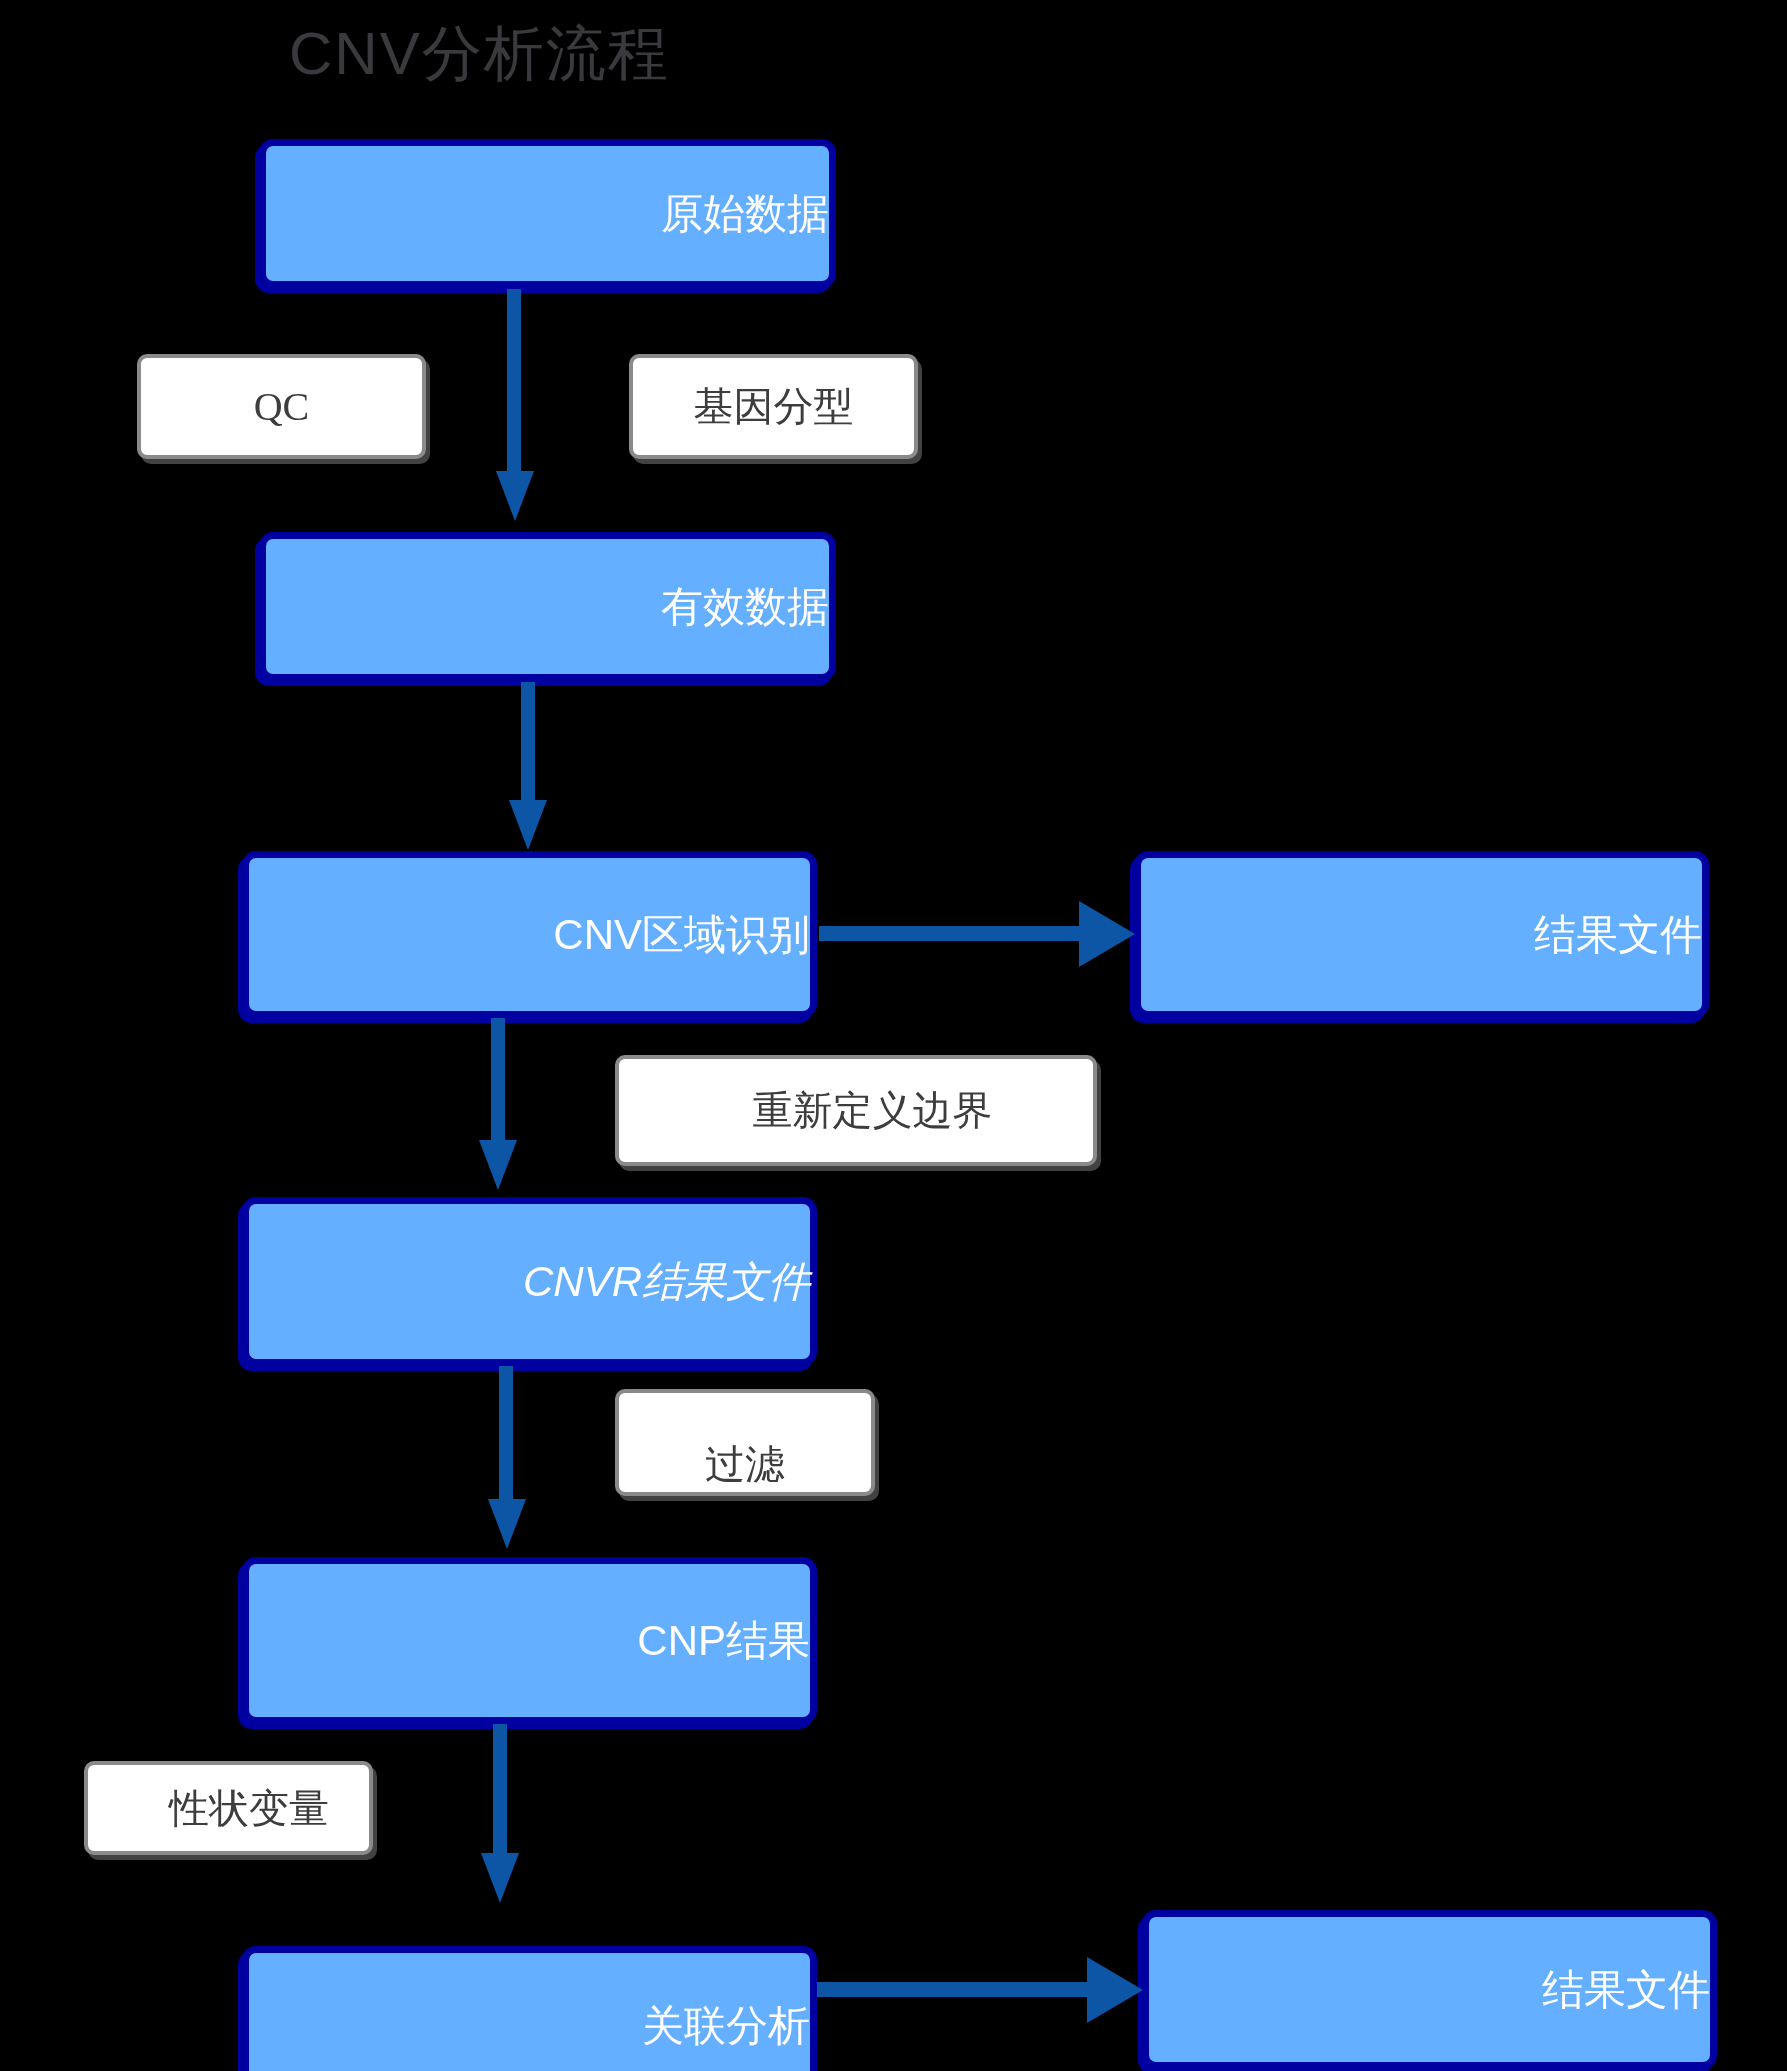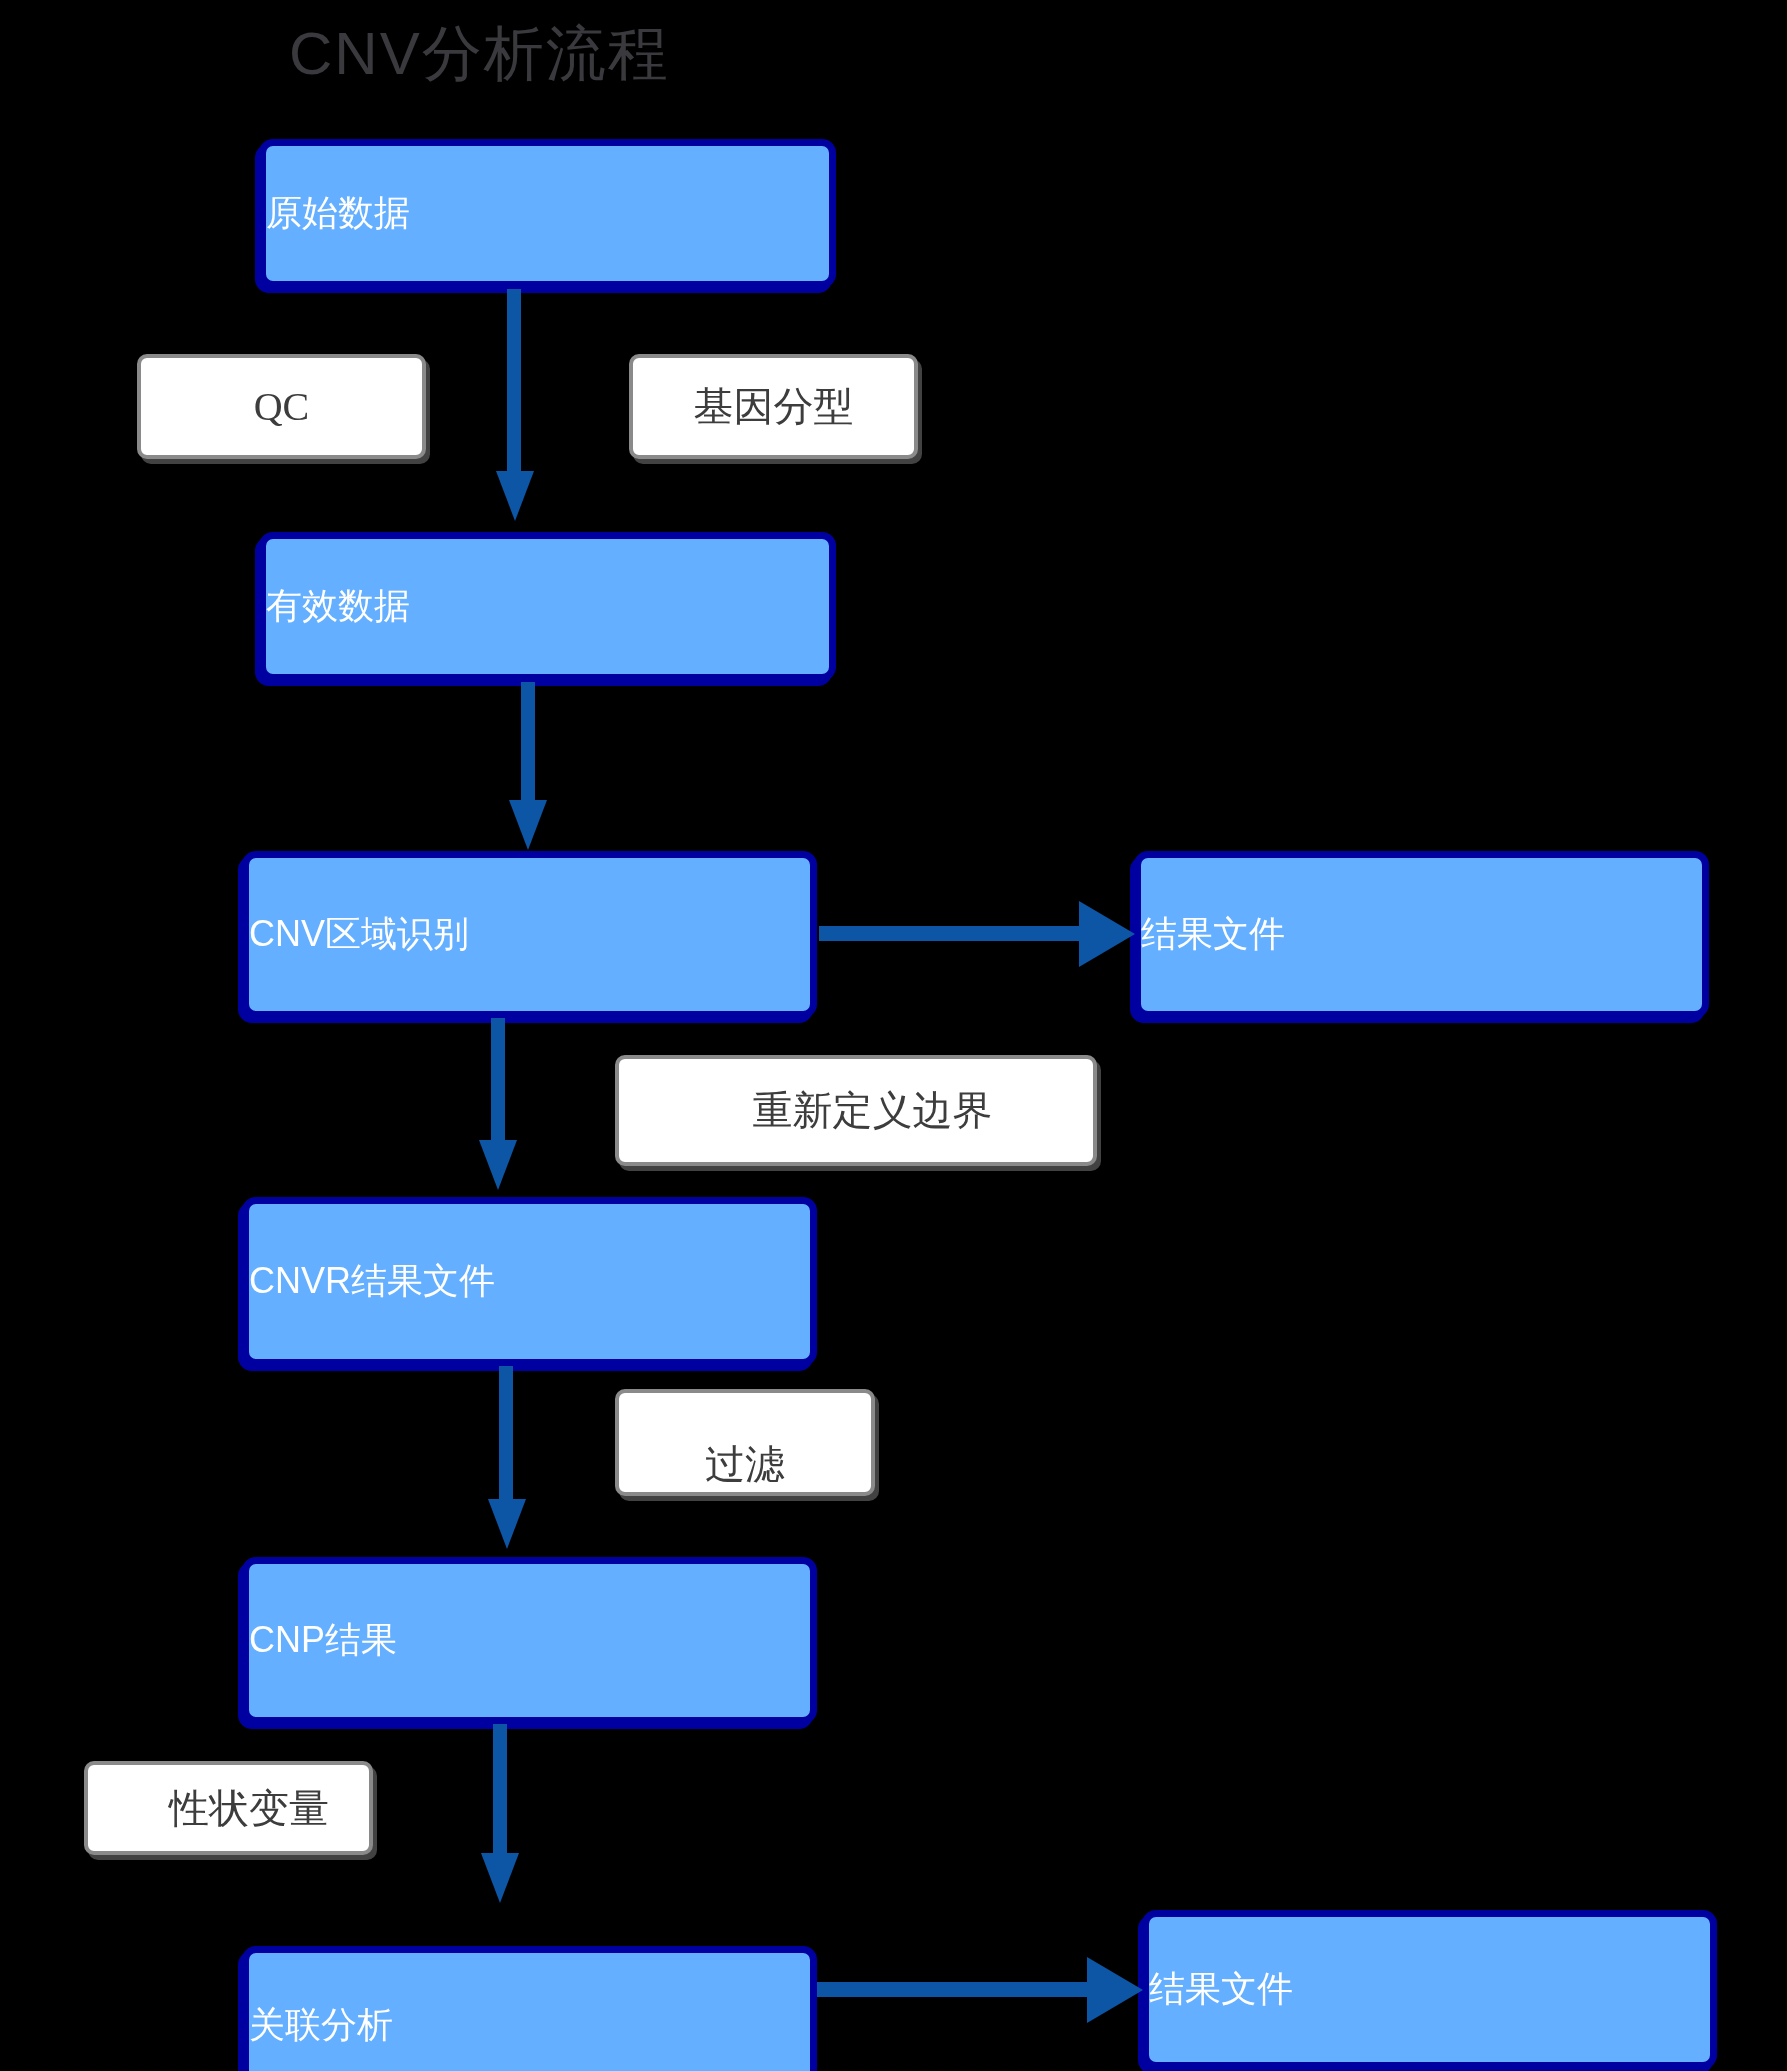--- a/index.html
+++ b/index.html
@@ -22,27 +22,27 @@
     font-size: 60px;
     font-weight: 500;
     letter-spacing: 2px;
     color: var(--title-text, #3a3a3e);
     white-space: nowrap;
   }
   .node {
     position: absolute;
     display: flex;
     align-items: center;
-    justify-content: flex-start;
+    justify-content: flex-end;
     background: var(--node-fill, #64afff);
     border: 7px solid var(--node-border, #0000a0);
     border-radius: 14px;
     box-shadow: -4px 5px 0 0 var(--node-border, #0000a0);
     color: var(--node-text, #fff);
-    font-size: 36px;
+    font-size: 42px;
     box-sizing: border-box;
     white-space: nowrap;
   }
   .label-box {
     position: absolute;
     display: flex;
     align-items: center;
     justify-content: center;
     background: var(--label-fill, #fff);
     border: 4px solid var(--label-border, #8a8a8a);
@@ -101,21 +101,21 @@
   </div>
 
   <div class="node" style="left:242px; top:851px; width:575px; height:167px;">
     <span>CNV区域识别</span>
   </div>
 
   <div class="node" style="left:1134px; top:851px; width:575px; height:167px;">
     <span>结果文件</span>
   </div>
 
-  <div class="node" style="left:242px; top:1197px; width:575px; height:169px;">
+  <div class="node" style="left:242px; top:1197px; width:575px; height:169px;font-style:italic;">
     <span>CNVR结果文件</span>
   </div>
 
   <div class="node" style="left:242px; top:1557px; width:575px; height:167px;">
     <span>CNP结果</span>
   </div>
 
   <div class="node" style="left:242px; top:1910px; width:575px; height:159px;margin-top:36px;">
     <span>关联分析</span>
   </div>

